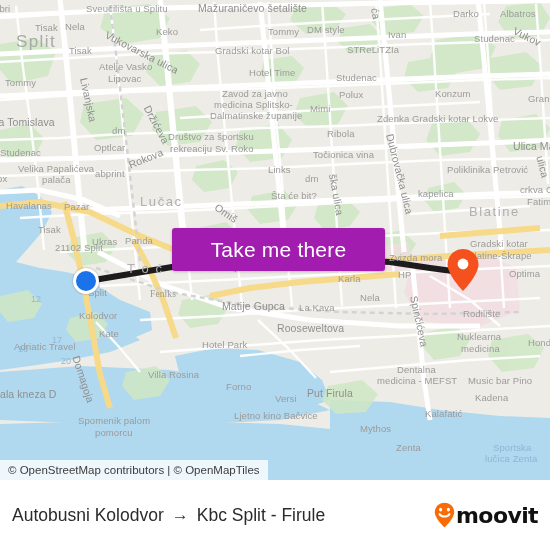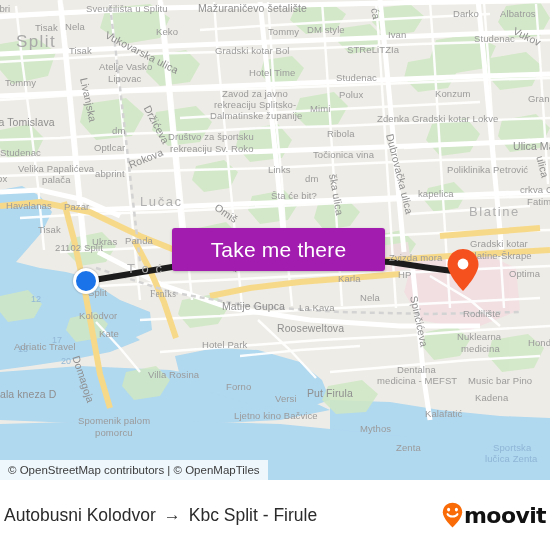--- a/index.html
+++ b/index.html
@@ -91,21 +91,21 @@
 
   
   #footer-bar {
     position: absolute;
     left: 0; top: 480px;
     width: 550px; height: 70px;
     background: #ffffff;
     display: flex;
     align-items: center;
     justify-content: space-between;
-    padding: 0 4px;
+    padding: 0 12px;
     box-sizing: border-box;
   }
   #trip-title {
     font-size: 17.5px;
     color: #2b2b2b;
     white-space: nowrap;
     display: flex;
     align-items: center;
     gap: 8px;
   }
@@ -273,21 +273,21 @@
       <div class="lbl poi" style="left: 347px; top: 44px;">STReLiTZIa</div>
       <div class="lbl poi" style="left: 249px; top: 67px;">Hotel Time</div>
       <div class="lbl poi" style="left: 336px; top: 72px;">Studenac</div>
       <div class="lbl poi" style="left: 99px; top: 61px;">Atelje Vasko</div>
       <div class="lbl poi" style="left: 108px; top: 73px;">Lipovac</div>
       <div class="lbl poi" style="left: 5px; top: 77px;">Tommy</div>
       <div class="lbl poi" style="left: 435px; top: 88px;">Konzum</div>
       <div class="lbl poi" style="left: 339px; top: 89px;">Polux</div>
       <div class="lbl poi" style="left: 528px; top: 93px;">Granic</div>
       <div class="lbl poi" style="left: 222px; top: 88px;">Zavod za javno</div>
-      <div class="lbl poi" style="left: 214px; top: 99px;">rekreaciju Splitsko-</div>
+      <div class="lbl poi" style="left: 214px; top: 99px;">medicina Splitsko-</div>
       <div class="lbl poi" style="left: 210px; top: 110px;">Dalmatinske županije</div>
       <div class="lbl poi" style="left: 310px; top: 103px;">Mimi</div>
       <div class="lbl poi" style="left: 377px; top: 113px;">Zdenka</div>
       <div class="lbl poi" style="left: 412px; top: 113px;">Gradski kotar Lokve</div>
       <div class="lbl hiway" style="left: -4px; top: 116px;">la Tomislava</div>
       <div class="lbl poi" style="left: 112px; top: 125px;">dm</div>
       <div class="lbl poi" style="left: 168px; top: 131px;">Društvo za športsku</div>
       <div class="lbl poi" style="left: 170px; top: 143px;">rekreaciju Sv. Roko</div>
       <div class="lbl poi" style="left: 327px; top: 128px;">Ribola</div>
       <div class="lbl poi" style="left: 313px; top: 149px;">Točionica vina</div>

